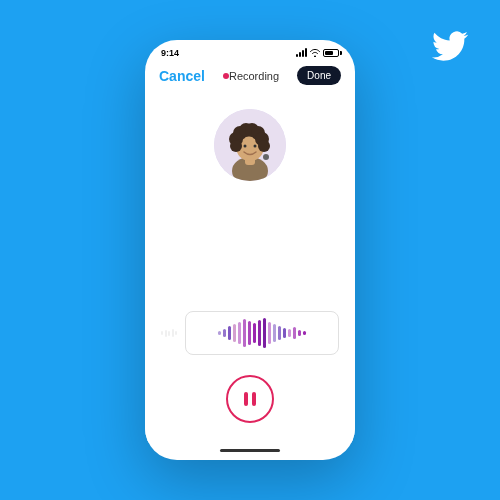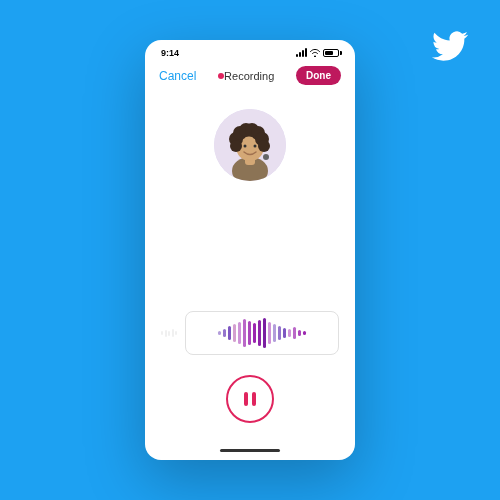--- a/index.html
+++ b/index.html
@@ -28,21 +28,21 @@
     .phone-wrapper {
       position: relative;
       width: 210px;
       height: 420px;
     }
 
     .phone-frame {
       width: 210px;
       height: 420px;
       background: white;
-      border-radius: 16px;
+      border-radius: 32px;
       box-shadow: 0 20px 60px rgba(0,0,0,0.25);
       overflow: hidden;
       position: relative;
       display: flex;
       flex-direction: column;
     }
 
     
     .status-bar {
       display: flex;
@@ -112,47 +112,47 @@
     
     .nav-bar {
       display: flex;
       justify-content: space-between;
       align-items: center;
       padding: 4px 14px 8px;
       flex-shrink: 0;
     }
 
     .nav-cancel {
-      font-size: 12px;
+      font-size: 14px;
       color: #1DA1F2;
-      font-weight: 400;
+      font-weight: 700;
     }
 
     .nav-recording {
       display: flex;
       align-items: center;
       font-size: 11px;
       color: #333;
       font-weight: 500;
     }
 
     .recording-dot {
       width: 6px;
       height: 6px;
       border-radius: 50%;
       background: #E0245E;
     }
 
     .nav-done {
-      background: #be185d;
+      background: #0f172a;
       color: white;
       border-radius: 14px;
       padding: 4px 10px;
       font-size: 10px;
-      font-weight: 700;
+      font-weight: 400;
     }
 
     
     .phone-content {
       flex: 1;
       display: flex;
       flex-direction: column;
       align-items: center;
       padding: 16px 12px 20px;
       background: white;

